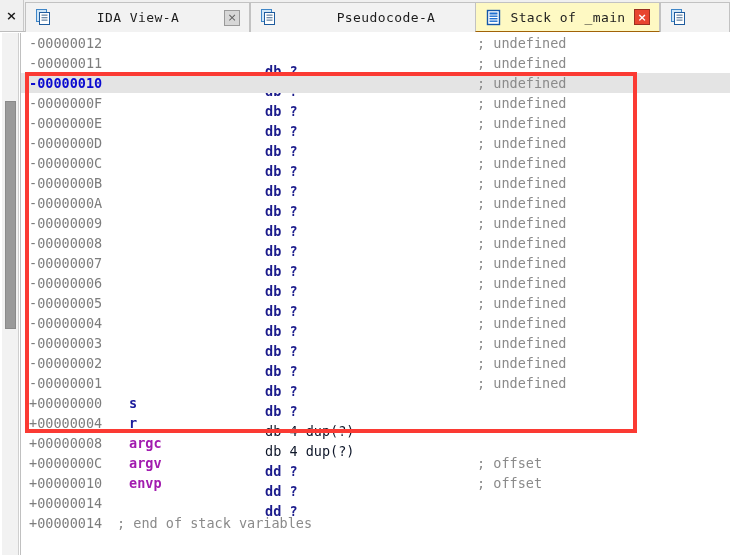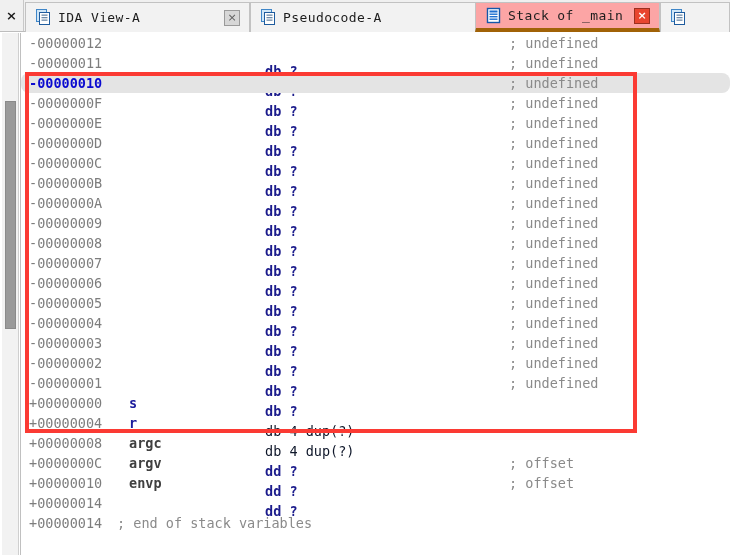--- a/index.html
+++ b/index.html
@@ -32,27 +32,27 @@
     box-sizing:border-box;
     display:flex;align-items:center;
     font-family:"DejaVu Sans Mono","Liberation Mono",monospace;
     font-size:13px;color:#1d1d1d;
     cursor:pointer;
     border-left:1px solid #c2c2c2;
     border-top:1px solid #c2c2c2;
     border-right:1px solid #c2c2c2;
   }
   .tab.inactive{background:#f2f2f2;}
-  .tab.active{background:#fca5a5;border-bottom:4px solid #a16207;}
+  .tab.active{background:#fef9c3;border-bottom:1px solid #a16207;}
   .tab .tab-ico{
     width:17px;height:17px;margin-left:9px;margin-right:4px;
     flex:0 0 auto;display:block;
   }
   .tab .tab-label{
-    flex:1 1 auto;text-align:left;white-space:nowrap;
+    flex:1 1 auto;text-align:center;white-space:nowrap;
     letter-spacing:0.4px;padding:0 2px;
   }
   .tab .tab-x{
     width:16px;height:16px;margin-right:9px;margin-left:4px;
     flex:0 0 auto;display:flex;align-items:center;justify-content:center;
     font-family:"DejaVu Sans","Liberation Sans",sans-serif;
     font-size:11px;line-height:1;cursor:pointer;box-sizing:border-box;
   }
   .tab .tab-x.grey{
     background:#d7d7d7;border:1px solid #9a9a9a;color:#606060;
@@ -80,31 +80,31 @@
     border-left:1px solid #c0c0c0;
     box-sizing:border-box;
     overflow:hidden;
     text-align:right;
   }
   .row{
     position:relative;height:20px;line-height:20px;
     white-space:pre;font-size:13.5px;
     box-sizing:border-box;
   }
-  .row.sel{background:#e4e4e4;border-radius:8px;}
+  .row.sel{background:#e4e4e4;}
   .cell{position:absolute;top:0;white-space:pre;}
   .c-addr{left:8px;}
   .c-name{left:108px;}
   .c-dir{left:244px;margin-top:28px;}
-  .c-cmt{left:488px;}
+  .c-cmt{left:456px;}
 
   .addr{color:#7d7d7d;}
   .addr-sel{color:#0a0ad0;font-weight:bold;}
   .nm-local{color:#1c1c9c;font-weight:bold;}
-  .nm-arg{color:#404040;font-weight:bold;}
+  .nm-arg{color:#a21caf;font-weight:bold;}
   .dir-b{color:#1c1c8c;font-weight:bold;}
   .dir-g{color:#0f172a;}
   .cmt{color:#8a8a8a;}
 
   
   .annot{
     position:absolute;left:25px;top:72px;width:612px;height:361px;
     border:4px solid #fb3a33;
     box-sizing:border-box;
     pointer-events:none;

